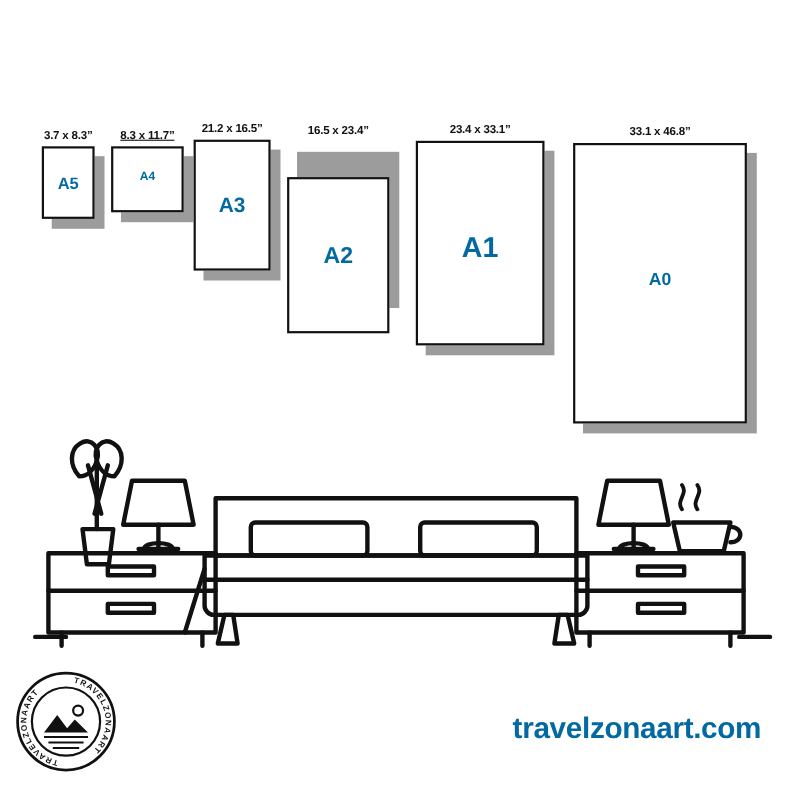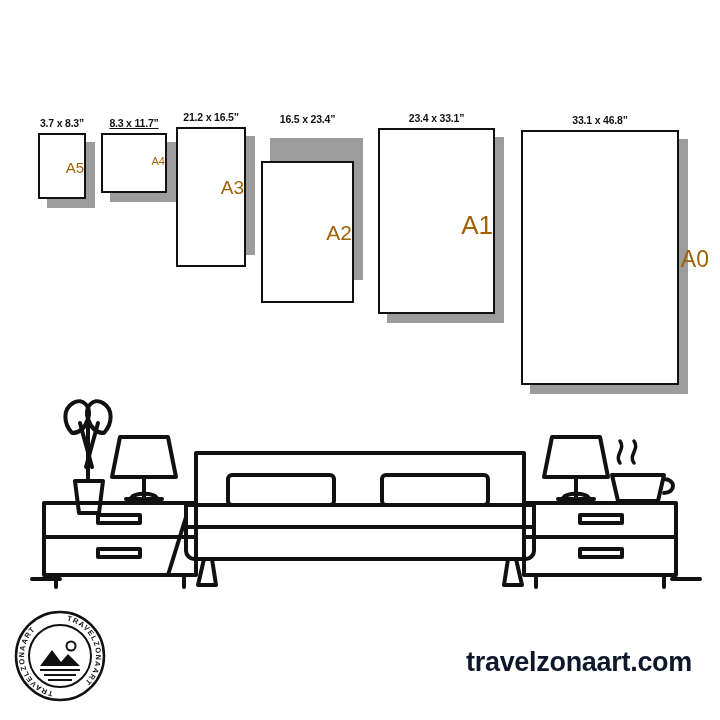--- a/index.html
+++ b/index.html
@@ -62,23 +62,23 @@
     box-sizing: border-box;
   }
   .frame-shadow {
     position: absolute;
     background: #9c9c9c;
     z-index: -1;
   }
   .frame-name {
     position: absolute;
     width: 100%;
-    text-align: right;
-    font-weight: normal;
-    color: #a16207;
+    text-align: center;
+    font-weight: bold;
+    color: #0369a1;
   }
 
   
   #bedroom {
     position: absolute;
     left: 0;
     top: 375px;
     width: 720px;
     height: 230px;
   }
@@ -90,21 +90,21 @@
     bottom: 18px;
     width: 92px;
     height: 92px;
   }
   #site {
     position: absolute;
     right: 28px;
     bottom: 42px;
     font-size: 27px;
     font-weight: bold;
-    color: #0f172a;
+    color: #0369a1;
     letter-spacing: -0.3px;
   }
 </style>
 </head>
 <body>
 
 <div id="page">
 
 
   <div id="sizes">
@@ -118,21 +118,21 @@
       <div class="frame-wrap" style="left: 0px; top: 0px;">
         <div class="dim-label" style="left: 95px; top: 7px; width: 78px; text-decoration: underline;">8.3 x 11.7”</div>
         <div class="frame-shadow" style="left: 110px; top: 32px; width: 66px; height: 60px;"></div>
         <div class="frame" style="left: 101px; top: 23px; width: 66px; height: 60px;">
           <div class="frame-name" style="font-size: 11px; top: 19.8px;">A4</div>
         </div>
       </div>
       <div class="frame-wrap" style="left: 0px; top: 0px;">
         <div class="dim-label" style="left: 170px; top: 1px; width: 82px;">21.2 x 16.5”</div>
         <div class="frame-shadow" style="left: 185px; top: 26px; width: 70px; height: 119px;"></div>
-        <div class="frame" style="left: 176px; top: 17px; width: 70px; height: 140px;">
+        <div class="frame" style="left: 176px; top: 17px; width: 70px; height: 119px;">
           <div class="frame-name" style="font-size: 19px; top: 48.1px;">A3</div>
         </div>
       </div>
       <div class="frame-wrap" style="left: 0px; top: 0px;">
         <div class="dim-label" style="left: 255px; top: 3px; width: 105px;">16.5 x 23.4”</div>
         <div class="frame-shadow" style="left: 270px; top: 28px; width: 93px; height: 142px;"></div>
         <div class="frame" style="left: 261px; top: 19px; width: 93px; height: 142px; margin-top: 32px;">
           <div class="frame-name" style="font-size: 21px; top: 58.4px;">A2</div>
         </div>
       </div>
@@ -140,21 +140,21 @@
         <div class="dim-label" style="left: 372px; top: 2px; width: 129px;">23.4 x 33.1”</div>
         <div class="frame-shadow" style="left: 387px; top: 27px; width: 117px; height: 186px;"></div>
         <div class="frame" style="left: 378px; top: 18px; width: 117px; height: 186px;">
           <div class="frame-name" style="font-size: 26px; top: 79.8px;">A1</div>
         </div>
       </div>
       <div class="frame-wrap" style="left: 0px; top: 0px;">
         <div class="dim-label" style="left: 515px; top: 4px; width: 170px;">33.1 x 46.8”</div>
         <div class="frame-shadow" style="left: 530px; top: 29px; width: 158px; height: 255px;"></div>
         <div class="frame" style="left: 521px; top: 20px; width: 158px; height: 255px;">
-          <div class="frame-name" style="font-size: 23px; top: 113.7px; padding-left: 32px;">A0</div>
+          <div class="frame-name" style="font-size: 16px; top: 113.7px;">A0</div>
         </div>
       </div>
     </div>
 
   <div id="bedroom">
     <svg width="720" height="230" viewBox="0 0 720 230" xmlns="http://www.w3.org/2000/svg">
       <g fill="none" stroke="#111111" stroke-width="4" stroke-linecap="round" stroke-linejoin="round">
 
         <line x1="32" y1="204" x2="60" y2="204"></line>
 

